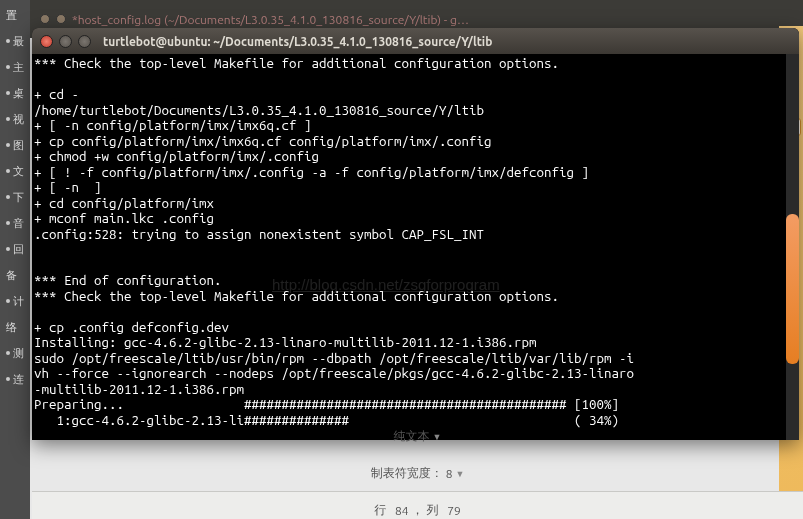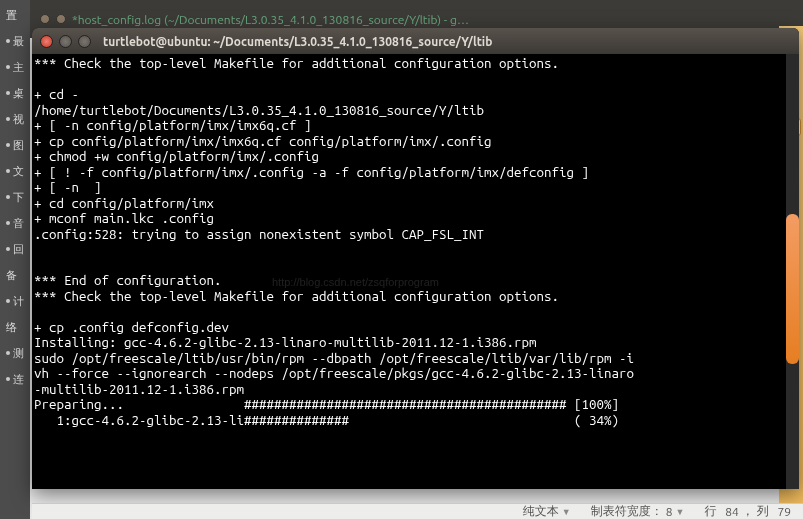--- a/index.html
+++ b/index.html
@@ -18,21 +18,21 @@
   }
   .unity-item {
     height: 26px; display: flex; align-items: center;
     padding-left: 6px; color: #ddd; font-size: 11px;
     gap: 3px;
     white-space: nowrap;
   }
   .unity-item .dot { width:4px; height:4px; border-radius:50%; background:#ccc; }
   .bg-top {
     position: absolute; left: 30px; right: 0; top: 0; height: 38px;
-    background: #3c3b37; color: #86efac; font-size: 12px;
+    background: #3c3b37; color: #fca5a5; font-size: 12px;
     display: flex; align-items: center; padding-left: 10px; gap:6px;
   }
   .bg-top .dot2 { width:10px;height:10px;border-radius:50%;background:#8b7a66;border:1px solid #333; }
   .bg-top .title { opacity: .6; }
   .right-strip {
     position: absolute; right: 0; top: 26px; width: 24px; bottom: 0;
     background: linear-gradient(#f2c87c,#eeb95a);
   }
   .search-circle {
     position: absolute; right: 6px; top: 44px;
@@ -45,21 +45,21 @@
     position: absolute; right: 2px; top: 118px;
     width: 22px; height: 18px; border:1px solid #d08a2a;
     border-radius:3px; background:#fff4e4; font-size:10px;
     display:flex; align-items:center; justify-content:center; color:#555;
   }
   .kage {
     position:absolute; right:4px; top:256px; font-size:12px; color:#333;
   }
   .terminal-window {
     position: absolute; left: 32px; top: 28px;
-    width: 767px; height: 461px;
+    width: 767px; height: 412px;
     border-radius: 6px 6px 0 0;
     box-shadow: 0 5px 20px rgba(0,0,0,.5);
     background: #000;
     overflow: hidden;
   }
   .term-titlebar {
     height: 26px; background: linear-gradient(#57524c,#3c3833);
     display:flex; align-items:center; padding: 0 8px; gap:6px;
   }
   .tb-btn { width:13px; height:13px; border-radius:50%; border:1px solid #222; }
@@ -71,28 +71,28 @@
     background:#2c001e; background:#000;
     color:#fff; font-family: "Ubuntu Mono","DejaVu Sans Mono",monospace;
     font-size: 13.4px; line-height: 15.5px;
     padding: 2px 2px; white-space: pre; overflow:hidden;
     background:#000000;
   }
   .term-body { background:#000; }
   .term-line { white-space: pre; }
   .watermark {
     position:absolute; left:240px; top:248px;
-    color: rgba(180,180,180,.18); font-size:11px;
-    font-family: sans-serif; pointer-events:none;
+    color: rgba(180,180,180,.18); font-size:15px;
+    font-family: sans-serif; pointer-events:none;text-decoration:underline;
   }
   .statusbar {
     position:absolute; left:32px; right:0; bottom:0;
-    height:16px; background:#ededeb; border-top:1px solid #c9c9c6;
+    height:28px; background:#ededeb; border-top:1px solid #c9c9c6;
     display:flex; align-items:center; justify-content:flex-end;
-    padding:0 12px; gap:20px; font-size:12px; color:#555;
+    padding:0 12px; gap:20px; font-size:12px; color:#555;flex-direction:column;
   }
   .status-item { display:flex; align-items:center; gap:3px; }
   .dd { font-size:9px; color:#888; }
   .scrolltrack {
     position:absolute; right:0; top:26px; bottom:0;
     width:13px; background:#2a2a2a;
   }
   .scrollthumb {
     position:absolute; right:0; width:13px;
     top:160px; height:150px;

